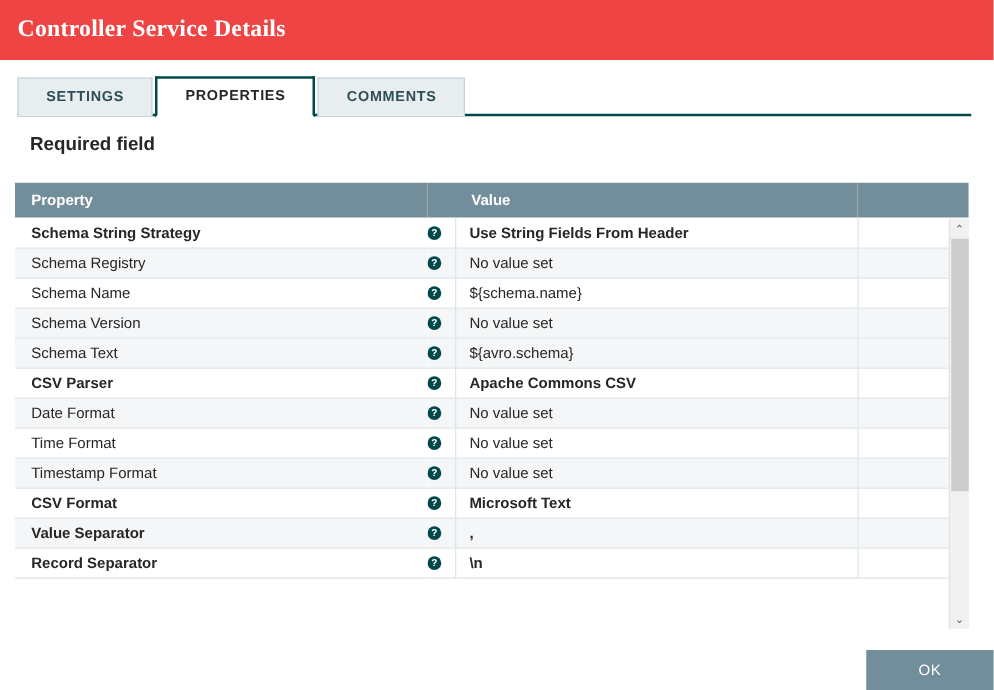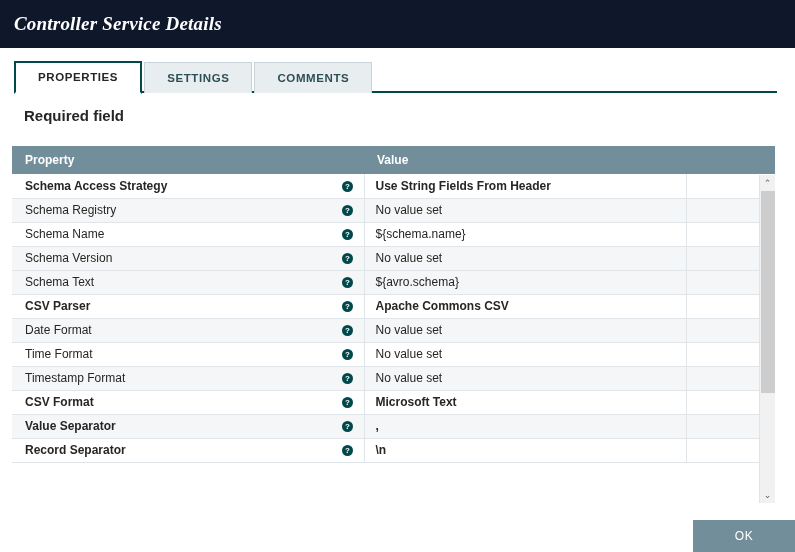--- a/index.html
+++ b/index.html
@@ -11,26 +11,25 @@
     height: 552px;
     background: #ffffff;
     font-family: "Liberation Sans", sans-serif;
     overflow: hidden;
     position: relative;
   }
 
   
   .dialog-header {
     height: 48px;
-    background: #0f172a;
+    background: #ef4444;
     display: flex;
     align-items: center;
     padding: 0 0 0 14px;
     box-sizing: border-box;
-    font-style: italic;
   }
   .dialog-title {
     color: #ffffff;
     font-size: 19px;
     font-weight: bold;
     font-family: "Liberation Serif", serif;
     letter-spacing: 0.2px;
   }
 
   
@@ -221,22 +220,22 @@
   }
 </style>
 </head>
 <body>
 
 <div class="dialog-header">
   <span class="dialog-title">Controller Service Details</span>
 </div>
 
 <div class="tab-strip">
+  <div class="tab">SETTINGS</div>
   <div class="tab active">PROPERTIES</div>
-  <div class="tab">SETTINGS</div>
   <div class="tab">COMMENTS</div>
   <div class="tab-underline"></div>
 </div>
 
 <div class="required-note">Required field</div>
 
 <div class="table-wrap">
   <table class="prop-table">
     <colgroup>
       <col class="col-prop">
@@ -247,21 +246,21 @@
     <thead>
       <tr>
         <th>Property</th>
         <th></th>
         <th>Value</th>
         <th></th>
       </tr>
     </thead>
     <tbody id="table-body">
         <tr class="odd">
-          <td class="cell-prop bold">Schema Access Strategy</td>
+          <td class="cell-prop bold">Schema String Strategy</td>
           <td class="cell-help"><span class="help-icon">?</span></td>
           <td class="cell-value bold">Use String Fields From Header</td>
           <td class="cell-extra"></td>
         </tr>
         <tr class="even">
           <td class="cell-prop">Schema Registry</td>
           <td class="cell-help"><span class="help-icon">?</span></td>
           <td class="cell-value unset">No value set</td>
           <td class="cell-extra"></td>
         </tr>

